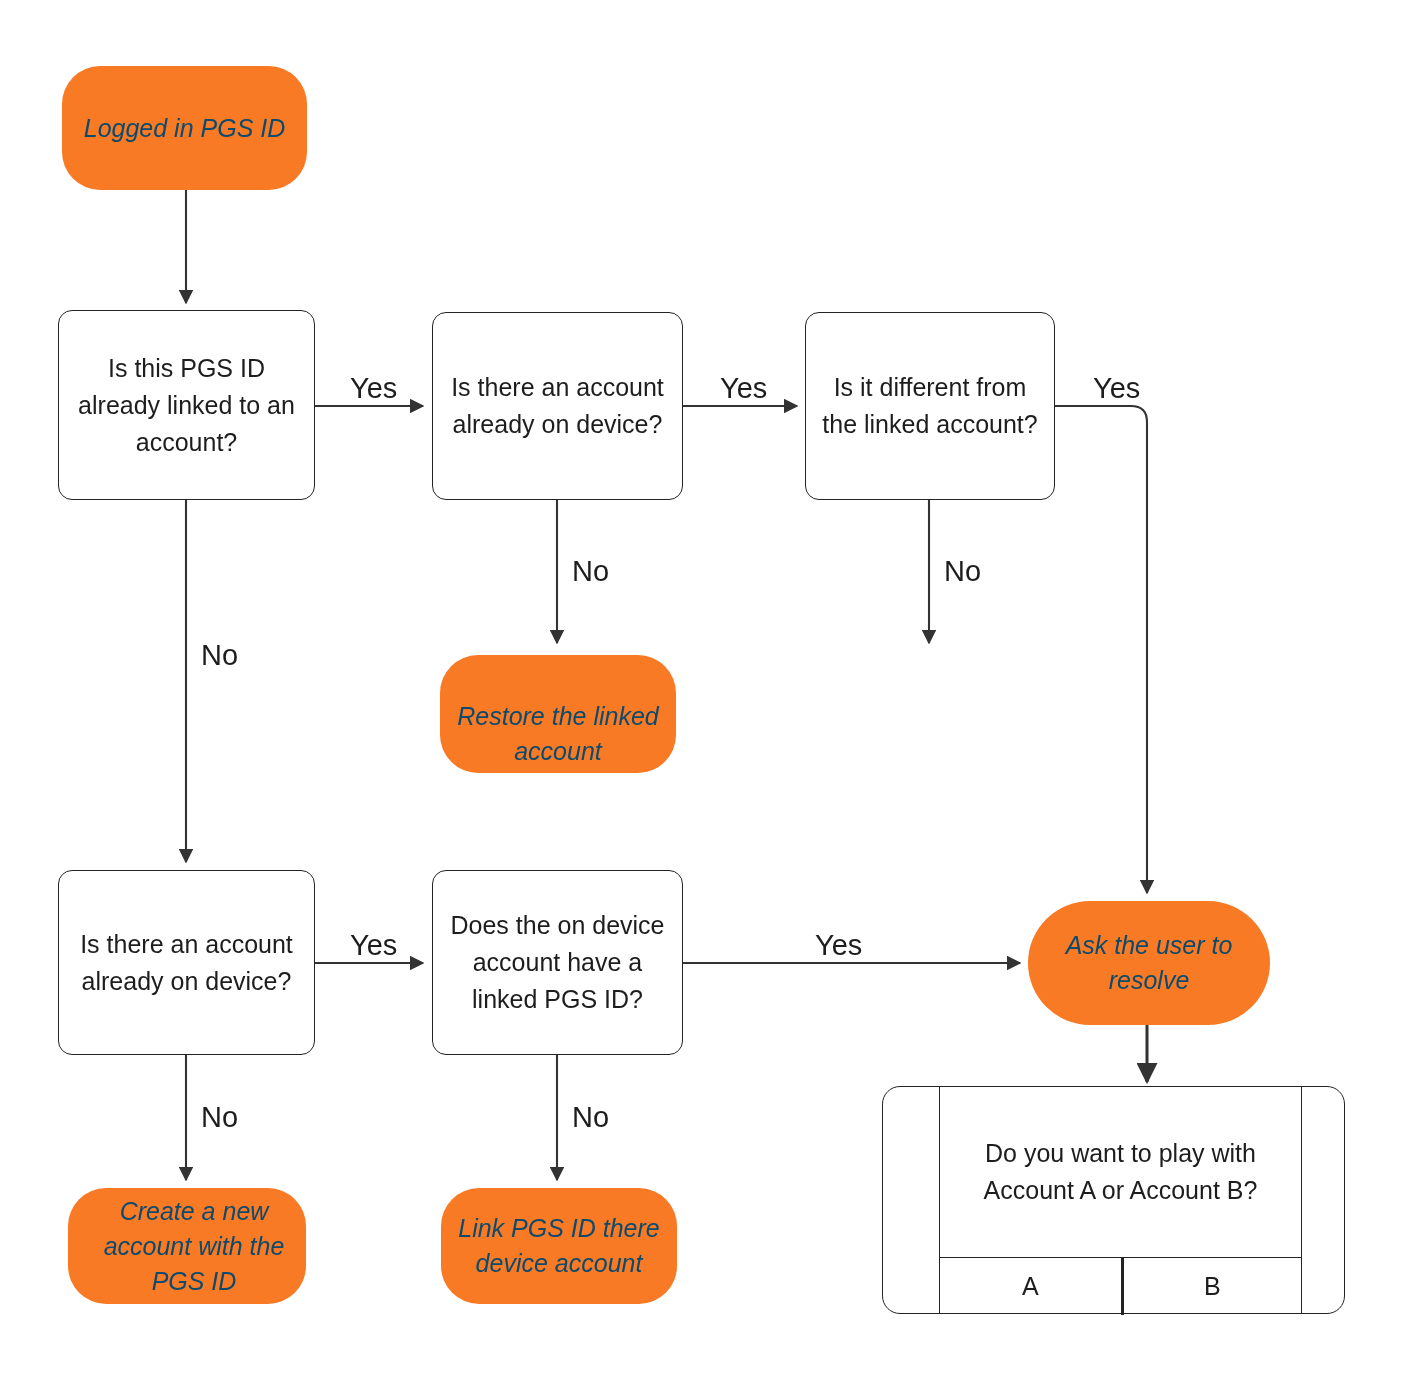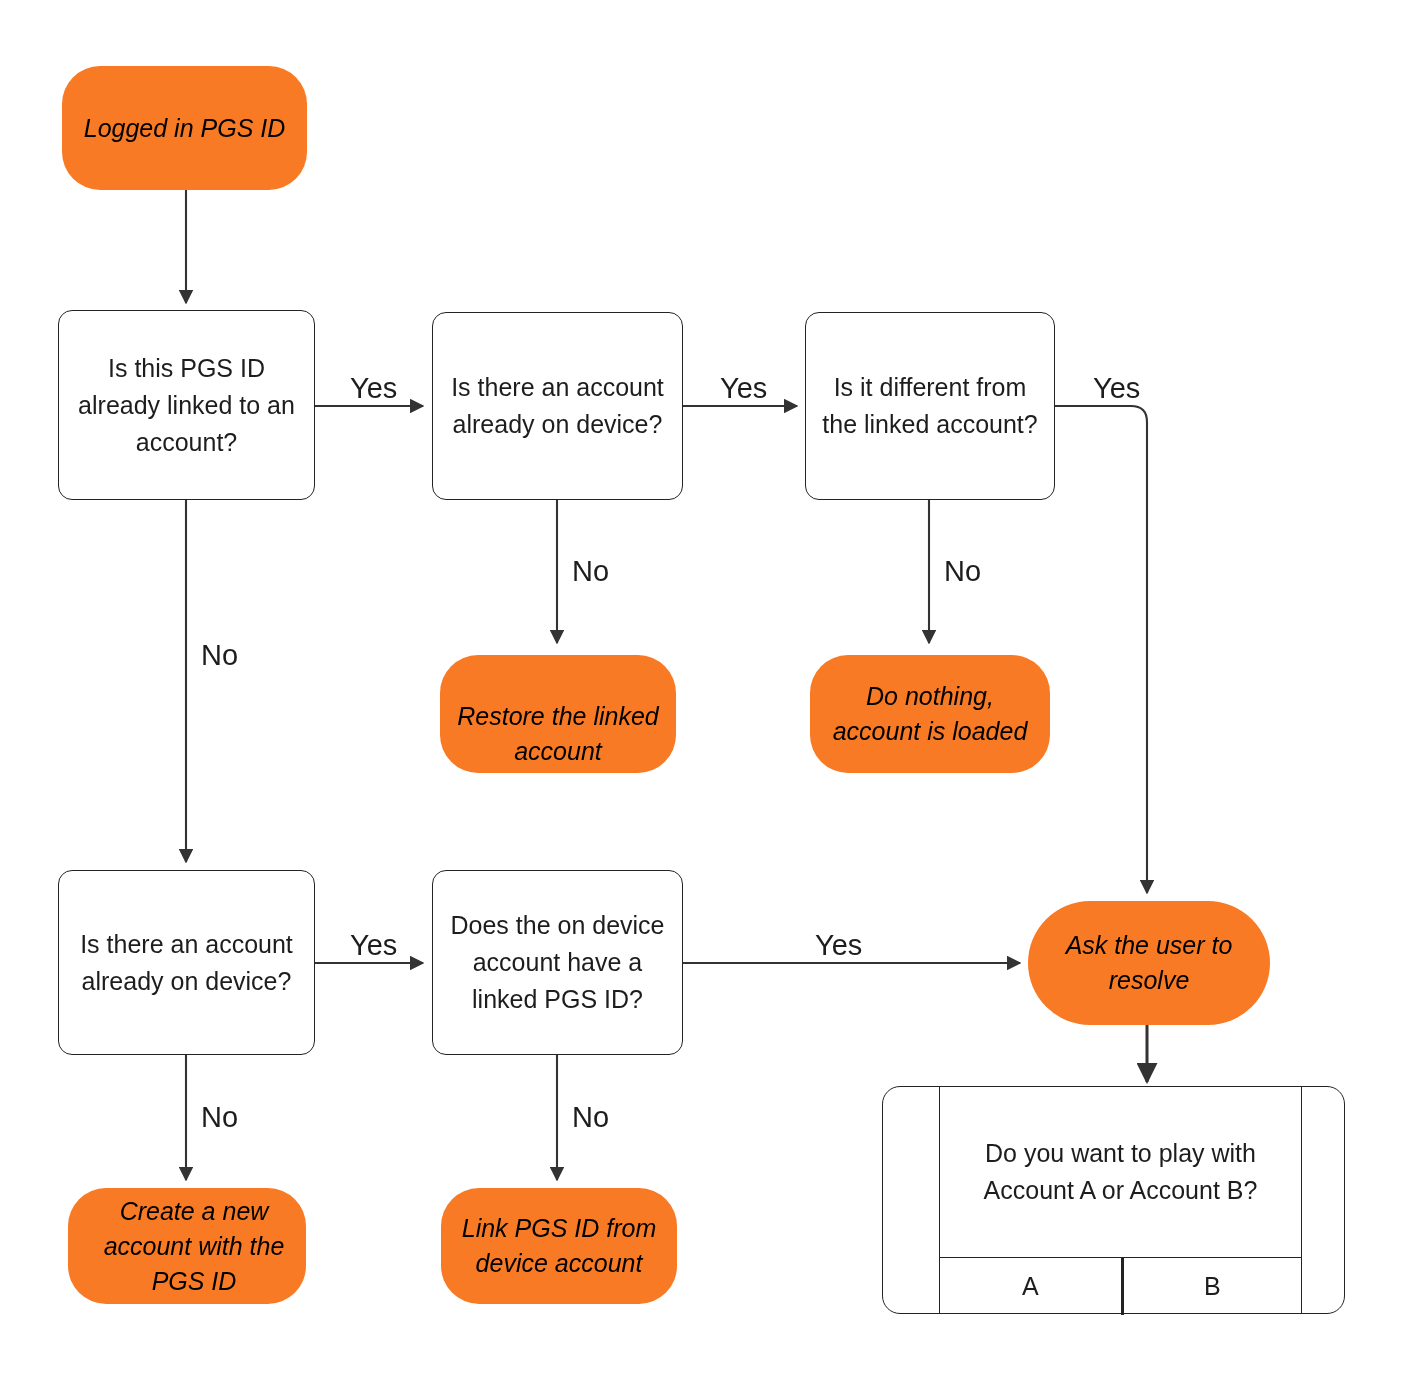--- a/index.html
+++ b/index.html
@@ -40,21 +40,21 @@
     color: #1d1d1d;
     font-size: 25px;
     line-height: 37px;
     font-style: normal;
     padding: 4px 10px;
   }
   .node-terminal {
     background: #F97A24;
     border: none;
     border-radius: 38px;
-    color: #000000;
+    color: #0c4a6e;
     font-size: 25px;
     line-height: 35px;
     font-style: italic;
     padding: 4px 14px;
   }
   .node-terminal.pill {
     border-radius: 62px;
   }
   .edge-label {
     position: absolute;
@@ -160,38 +160,35 @@
   </div>
 
   <div class="node node-decision" style="left:805px; top:312px; width:250px; height:188px;align-items:center;">
     <span>Is it different from the linked account?</span>
   </div>
 
   <div class="node node-terminal" style="left:440px; top:655px; width:236px; height:118px;align-items:flex-end;">
     <span>Restore the linked account</span>
   </div>
 
-  <div class="node node-terminal" style="left:810px; top:655px; width:240px; height:118px;">
-    <span>Do nothing, account is loaded</span>
-  </div>
 
   <div class="node node-decision" style="left:58px; top:870px; width:257px; height:185px;">
     <span>Is there an account already on device?</span>
   </div>
 
   <div class="node node-decision" style="left:432px; top:870px; width:251px; height:185px;">
     <span>Does the on device account have a linked PGS ID?</span>
   </div>
 
   <div class="node node-terminal" style="left:68px; top:1188px; width:238px; height:116px;padding-left:28px;">
     <span>Create a new account with the PGS  ID</span>
   </div>
 
   <div class="node node-terminal" style="left:441px; top:1188px; width:236px; height:116px;">
-    <span>Link PGS ID from device account</span>
+    <span>Link PGS ID there device account</span>
   </div>
 
   <div class="node node-terminal pill" style="left:1028px; top:901px; width:242px; height:124px;">
     <span>Ask the user to resolve</span>
   </div>
 
   <div class="edge-label" style="left:350px; top:374px;">Yes</div>
   <div class="edge-label" style="left:201px; top:641px;">No</div>
   <div class="edge-label" style="left:720px; top:374px;">Yes</div>
   <div class="edge-label" style="left:572px; top:557px;">No</div>

